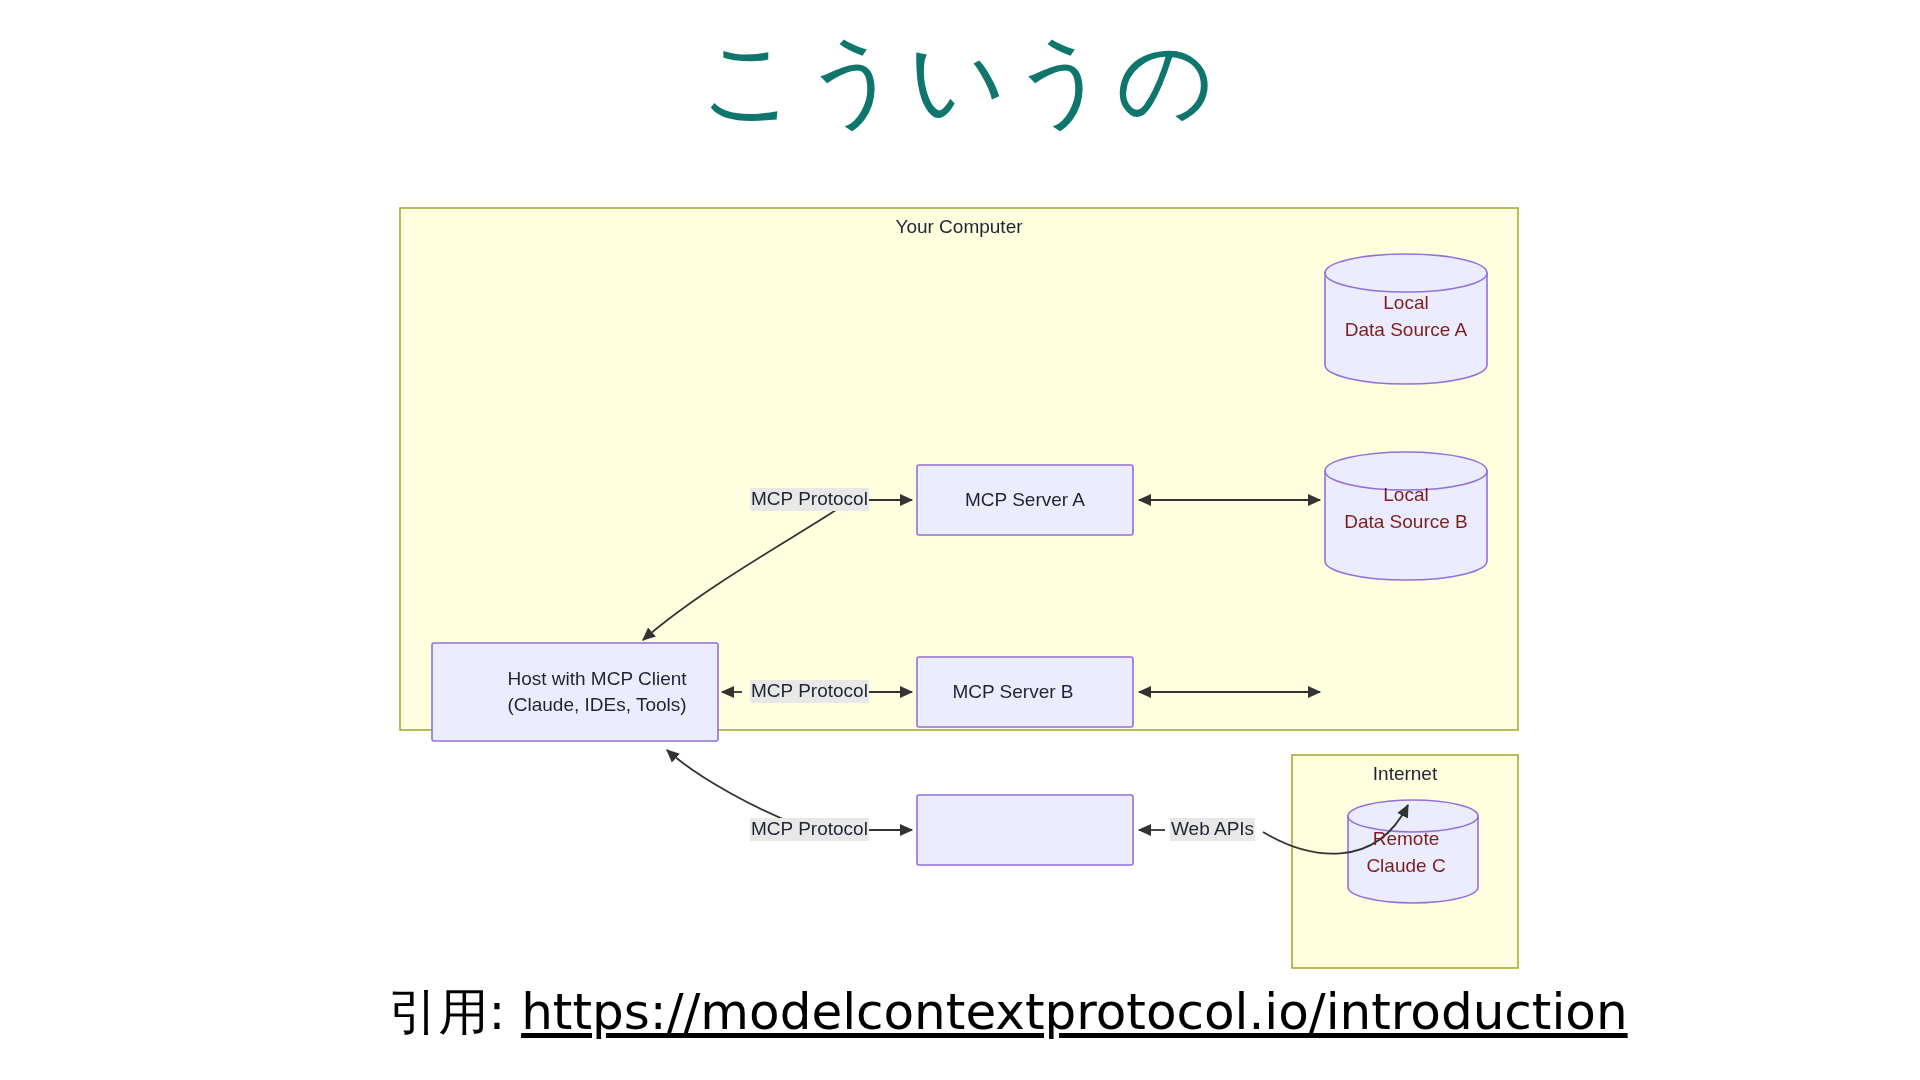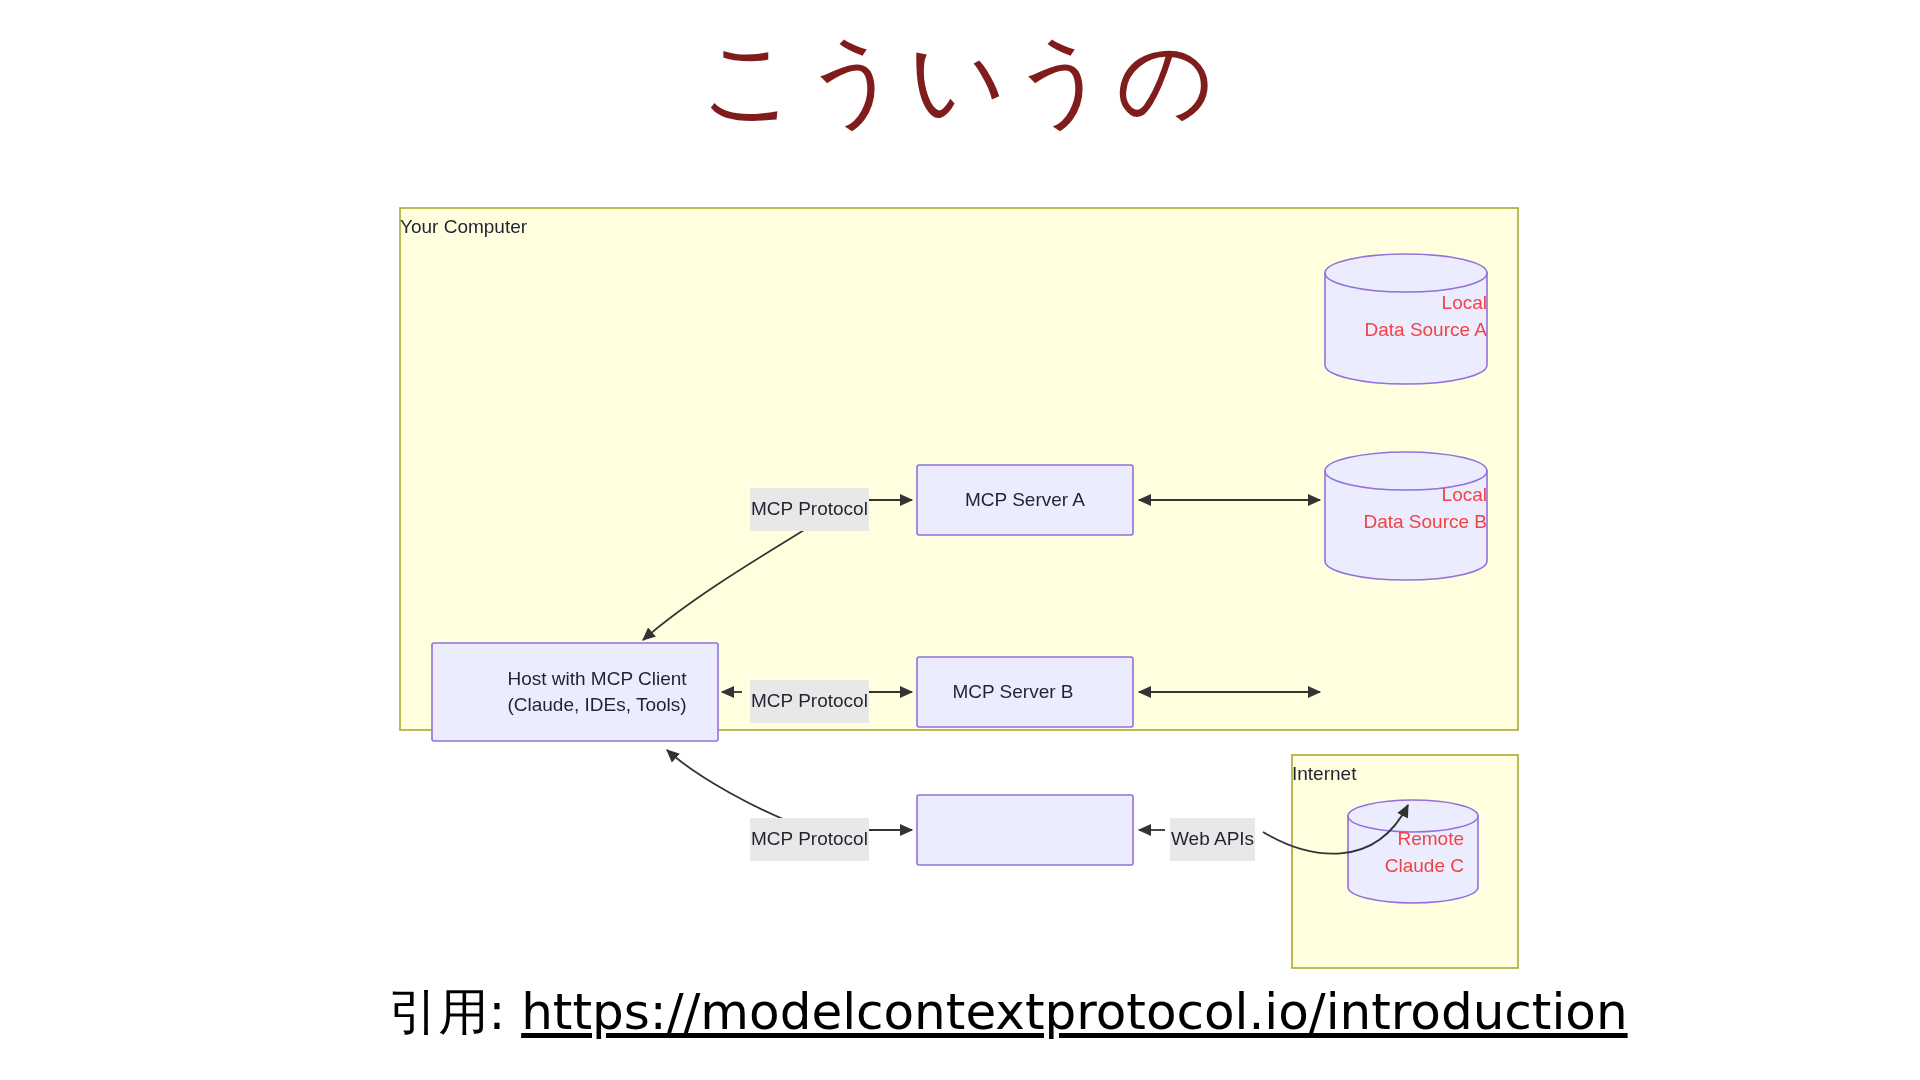--- a/index.html
+++ b/index.html
@@ -25,21 +25,21 @@
   .slide-title {
     position: absolute;
     left: 0;
     top: 24px;
     width: 1920px;
     text-align: center;
     font-size: 96px;
     line-height: 1.18;
     font-weight: 400;
     letter-spacing: 0.06em;
-    color: #7f1d1d;
+    color: #0f766e;
     font-family: "DejaVu Sans", "Liberation Sans", sans-serif;
   }
 
   
   #diagram {
     position: absolute;
     left: 0;
     top: 180px;
     width: 1920px;
     height: 800px;
@@ -60,37 +60,38 @@
     text-align: center;
     font-size: 19px;
     line-height: 1.38;
     color: #1f2430;
     pointer-events: auto;
   }
   .cluster-label {
     position: absolute;
     font-size: 19px;
     color: #1f2430;
+    text-align: center;
     white-space: nowrap;
   }
   .edge-label {
     position: absolute;
     background: #e8e8e8;
     color: #1f2430;
     font-size: 19px;
     line-height: 1.2;
-    padding: 10px 1px;
+    padding: 0 1px;
     white-space: nowrap;
   }
   .cyl-text {
     position: absolute;
-    text-align: right;
+    text-align: center;
     font-size: 19px;
     line-height: 1.42;
-    color: #ef4444;
+    color: #7f1d1d;
     white-space: nowrap;
   }
 
   
   .citation {
     position: absolute;
     left: 0;
     top: 985px;
     width: 1920px;
     text-align: center;

